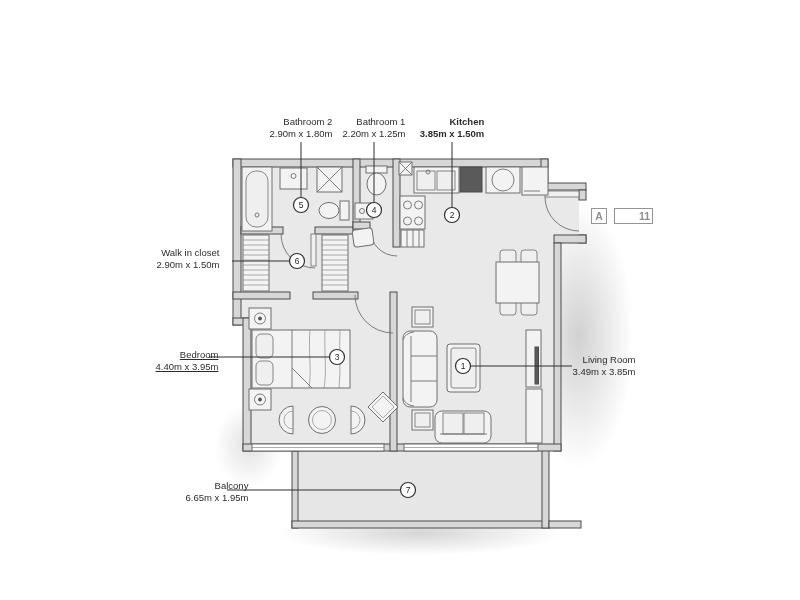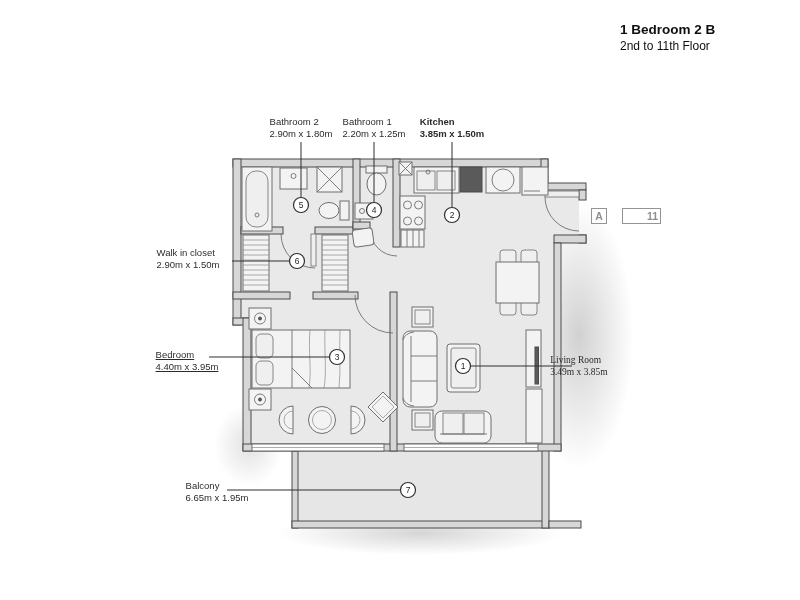--- a/index.html
+++ b/index.html
@@ -19,30 +19,30 @@
   .win{fill:#fdfdfd;stroke:#5f5f5f;stroke-width:0.9;}
   .f{fill:#f3f3f3;stroke:#6f6f6f;stroke-width:1;}
   .f2{fill:#efefef;stroke:#7a7a7a;stroke-width:0.9;}
   .ln{fill:none;stroke:#6f6f6f;stroke-width:0.9;}
   .thin{fill:none;stroke:#8a8a8a;stroke-width:0.7;}
   .dark{fill:#5a5a5a;stroke:#4a4a4a;stroke-width:1;}
   .arc{fill:none;stroke:#6f6f6f;stroke-width:0.9;}
   .ldr{stroke:#2e2e2e;stroke-width:1;fill:none;}
   .mkr{fill:#ffffff;stroke:#2e2e2e;stroke-width:1.2;}
   .mkt{font-size:8.5px;fill:#1d1d1d;text-anchor:middle;}
-  .lbl{position:absolute;transform:translateX(-50%);text-align:left;
+  .lbl{position:absolute;transform:translateX(-50%);text-align:right;
        font-size:9.5px;line-height:12px;color:#2b2b2b;white-space:nowrap;}
   #title{position:absolute;left:620px;top:21px;color:#0f0f0f;}
   #title .t1{font-size:13.5px;font-weight:bold;line-height:17px;}
   #title .t2{font-size:12px;line-height:16px;}
   #unit-badge{position:absolute;left:591px;top:208px;display:flex;}
   #unit-badge span{display:inline-block;border:1.6px solid #949494;color:#8f8f8f;
        font-weight:bold;font-size:10.5px;line-height:14px;padding:0 2px;min-width:10px;
        text-align:center;background:rgba(255,255,255,.6);}
-  #unit-badge span+span{margin-left:15px;padding-left:24px;}
+  #unit-badge span+span{margin-left:7px;padding-left:24px;}
 </style>
 </head>
 <body>
 
 <div id="stage">
 
   <div class="shadow" id="shadow-right"></div>
   <div class="shadow" id="shadow-bottom"></div>
   <div class="shadow" id="shadow-left"></div>
 
@@ -328,32 +328,28 @@
     <div>3.85m x 1.50m</div>
   </div>
   <div class="lbl" style="left:188px;top:247px;">
     <div>Walk in closet</div>
     <div>2.90m x 1.50m</div>
   </div>
   <div class="lbl" style="left:187px;top:349px;text-decoration:underline;">
     <div>Bedroom</div>
     <div>4.40m x 3.95m</div>
   </div>
-  <div class="lbl" style="left:579px;top:354px;font-family:Liberation Serif, serif;">
+  <div class="lbl" style="left:604px;top:354px;">
     <div>Living Room</div>
     <div>3.49m x 3.85m</div>
   </div>
   <div class="lbl" style="left:191px;top:480px;margin-left:26px;">
     <div>Balcony</div>
     <div>6.65m x 1.95m</div>
   </div>
 
-  <div id="title">
-    <div class="t1">1 Bedroom 2 B</div>
-    <div class="t2">2nd to 11th Floor</div>
-  </div>
 
   <div id="unit-badge">
     <span>A</span>
     <span>11</span>
   </div>
 
 </div>
 
 </body></html>

